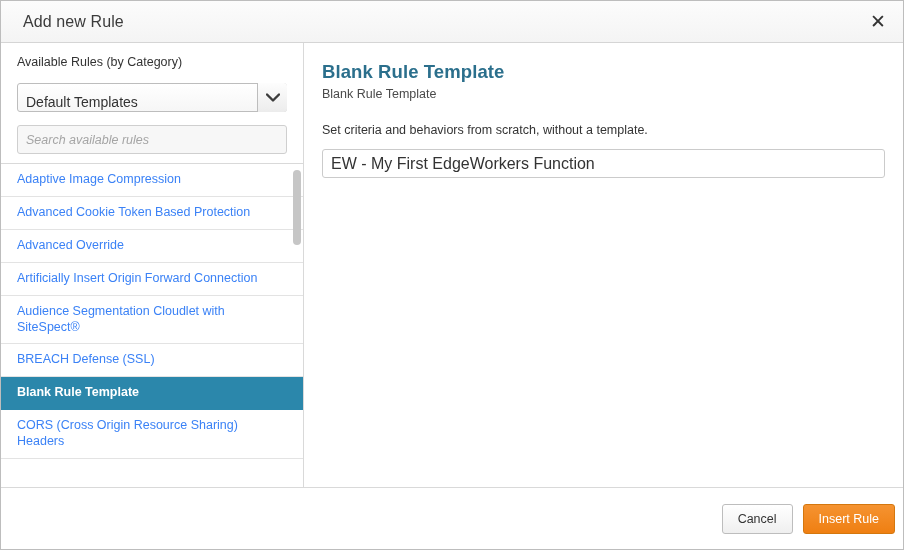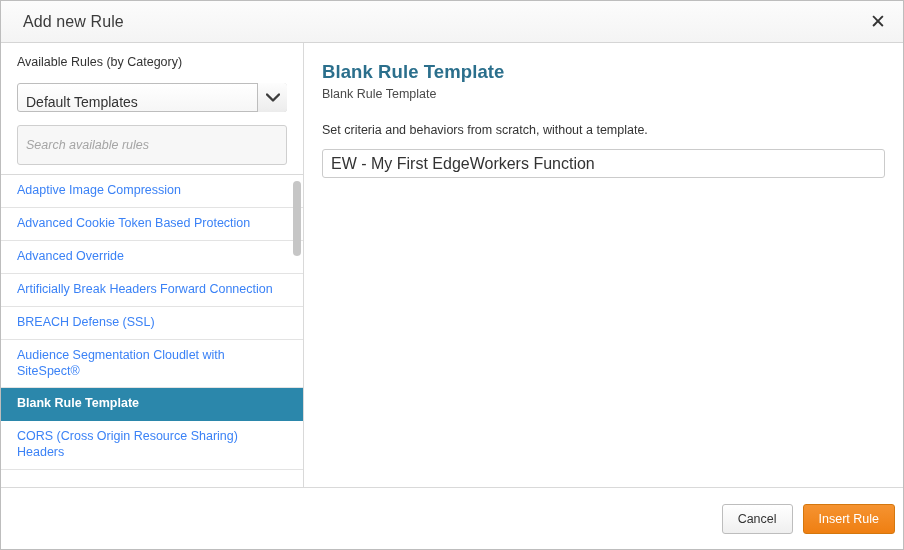--- a/index.html
+++ b/index.html
@@ -93,21 +93,21 @@
     width: 30px; height: 29px;
     border-left: 1px solid #bdbdbd;
     border-radius: 0 3px 3px 0;
     background: linear-gradient(to bottom, #fdfdfd 0%, #ececec 100%);
     display: flex; align-items: center; justify-content: center;
     pointer-events: none;
   }
   .select-arrow svg { display: block; }
   .search-input {
     width: 100%;
-    height: 40px;
+    height: 29px;
     border: 1px solid #cfcfcf;
     border-radius: 3px;
     background: #f7f7f7;
     font-size: 12.5px;
     color: #0f172a;
     padding: 0 8px;
     font-family: "Liberation Sans", sans-serif;
     margin-bottom: 9px;
   }
   .search-input::placeholder {
@@ -253,23 +253,23 @@
         </div>
 
         <input class="search-input" type="text" value="" placeholder="Search available rules" style="">
       </div>
 
       <div class="list-area">
         <ul class="rule-list">
           <li class="rule-item">Adaptive Image Compression</li>
           <li class="rule-item">Advanced Cookie Token Based Protection</li>
           <li class="rule-item">Advanced Override</li>
-          <li class="rule-item">Artificially Break Headers Forward Connection</li>
+          <li class="rule-item">Artificially Insert Origin Forward Connection</li>
+          <li class="rule-item">Audience Segmentation Cloudlet with SiteSpect®</li>
           <li class="rule-item">BREACH Defense (SSL)</li>
-          <li class="rule-item">Audience Segmentation Cloudlet with SiteSpect®</li>
           <li class="rule-item selected">Blank Rule Template</li>
           <li class="rule-item">CORS (Cross Origin Resource Sharing) Headers</li>
         </ul>
         <div class="scrollbar-track">
           <div class="scrollbar-thumb"></div>
         </div>
       </div>
     </div>
 
     <div class="right-pane">

